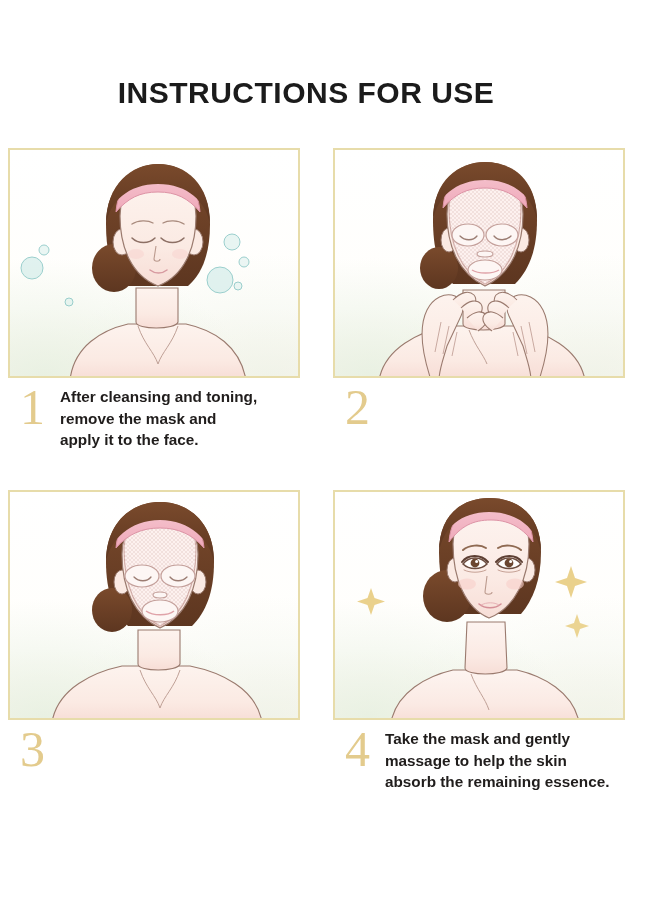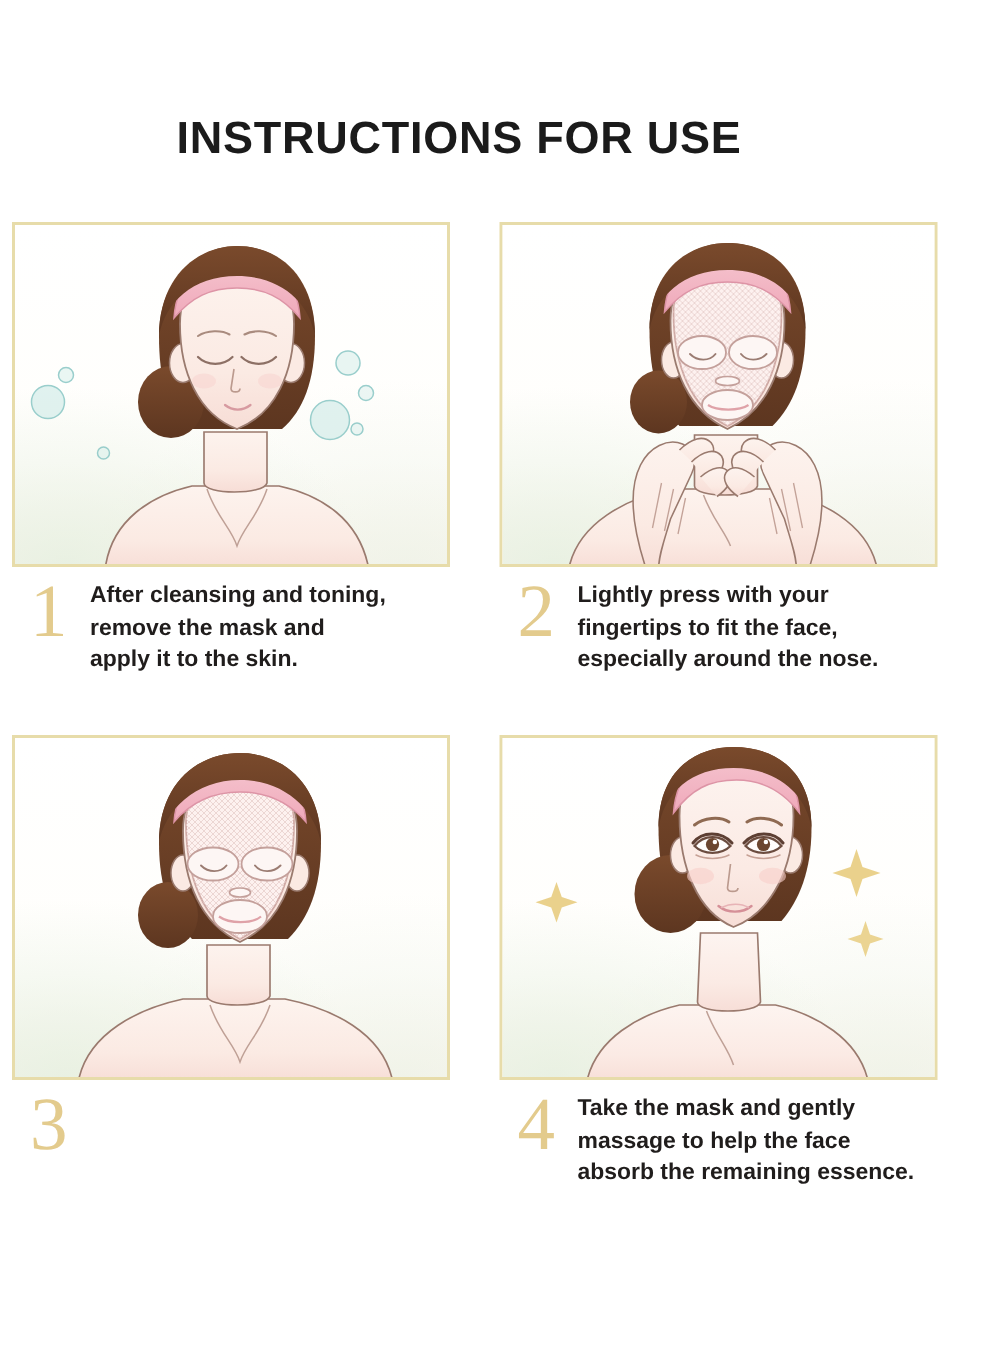--- a/index.html
+++ b/index.html
@@ -156,21 +156,21 @@
           <circle cx="222" cy="92" r="8" fill-opacity="0.6"></circle>
           <circle cx="234" cy="112" r="5" fill-opacity="0.5"></circle>
           <circle cx="228" cy="136" r="4" fill-opacity="0.5"></circle>
         </g>
       </svg>
     </div>
     <div class="caption">
       <span class="step-num">1</span>
       <p class="step-text">After cleansing and toning,
 remove the mask and
-apply it to the skin.</p>
+apply it to the face.</p>
     </div>
   </div>
 
   <div class="step">
     <div class="panel">
       <div class="panel-tint"></div>
       <svg width="292" height="230" viewBox="0 0 292 230">
         <defs>
           <linearGradient id="skin2" x1="0" y1="0" x2="0" y2="1">
             <stop offset="0%" stop-color="#fdf3ee"></stop>
@@ -231,23 +231,20 @@
           <path d="M204 230 C214 200 216 176 208 160 C202 148 190 142 180 146 C172 150 170 158 174 166 L188 196 C192 210 196 220 196 230 Z"></path>
           <path d="M182 150 C174 142 166 140 161 145 C157 150 160 157 168 163"></path>
           <path d="M174 158 C166 150 158 149 154 154 C151 159 154 165 162 171"></path>
           <path d="M168 168 C160 161 153 160 149 165 C146 170 150 176 157 181"></path>
         </g>
         <path d="M194 172 L200 202 M186 176 L192 204 M178 182 L183 206" fill="none" stroke="#c3a298" stroke-width="0.9"></path>
       </svg>
     </div>
     <div class="caption">
       <span class="step-num">2</span>
-      <p class="step-text">Lightly press with your
-fingertips to fit the face,
-especially around the nose.</p>
     </div>
   </div>
 
   <div class="step">
     <div class="panel">
       <div class="panel-tint"></div>
       <svg width="292" height="230" viewBox="0 0 292 230">
         <defs>
           <linearGradient id="skin3" x1="0" y1="0" x2="0" y2="1">
             <stop offset="0%" stop-color="#fdf3ee"></stop>
@@ -364,18 +361,18 @@
         <g fill="#e9cf86">
           <path d="M36 96 L39.5 106 L50 109.5 L39.5 113 L36 123 L32.5 113 L22 109.5 L32.5 106 Z" opacity="0.95"></path>
           <path d="M236 74 L240 86 L252 90 L240 94 L236 106 L232 94 L220 90 L232 86 Z" opacity="0.95"></path>
           <path d="M242 122 L245 131 L254 134 L245 137 L242 146 L239 137 L230 134 L239 131 Z" opacity="0.9"></path>
         </g>
       </svg>
     </div>
     <div class="caption">
       <span class="step-num">4</span>
       <p class="step-text">Take the mask and gently
-massage to help the face
+massage to help the skin
 absorb the remaining essence.</p>
     </div>
   </div>
 
 </div>
 
 </body></html>

